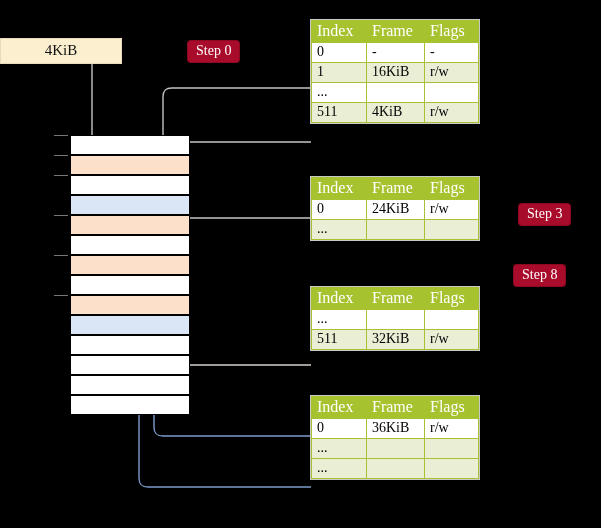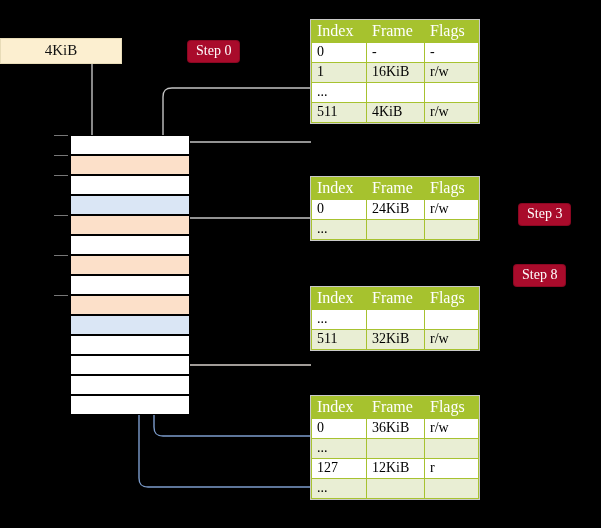--- a/index.html
+++ b/index.html
@@ -243,25 +243,20 @@
           <tr>
             <td class="col-index">0</td>
             <td class="col-frame">36KiB</td>
             <td class="col-flags">r/w</td>
           </tr>
           <tr class="alt">
             <td class="col-index">...</td>
             <td class="col-frame"></td>
             <td class="col-flags"></td>
           </tr>
-          <tr>
-            <td class="col-index">127</td>
-            <td class="col-frame">12KiB</td>
-            <td class="col-flags">r</td>
-          </tr>
           <tr class="alt">
             <td class="col-index">...</td>
             <td class="col-frame"></td>
             <td class="col-flags"></td>
           </tr>
         </tbody>
       </table>
     </div>
 
 </div>

